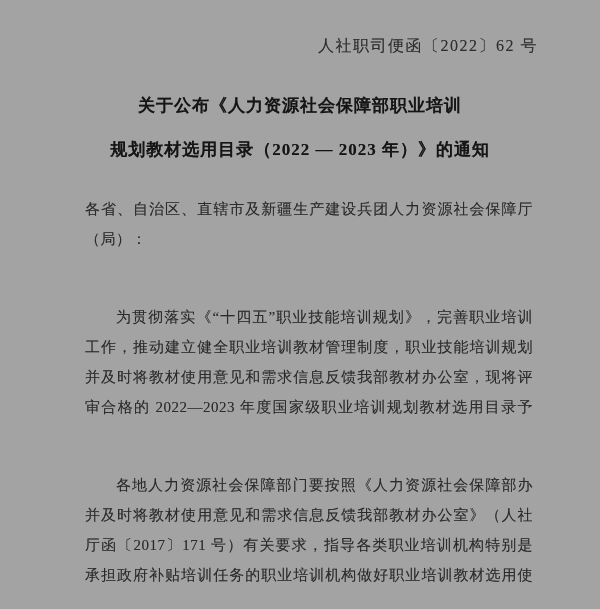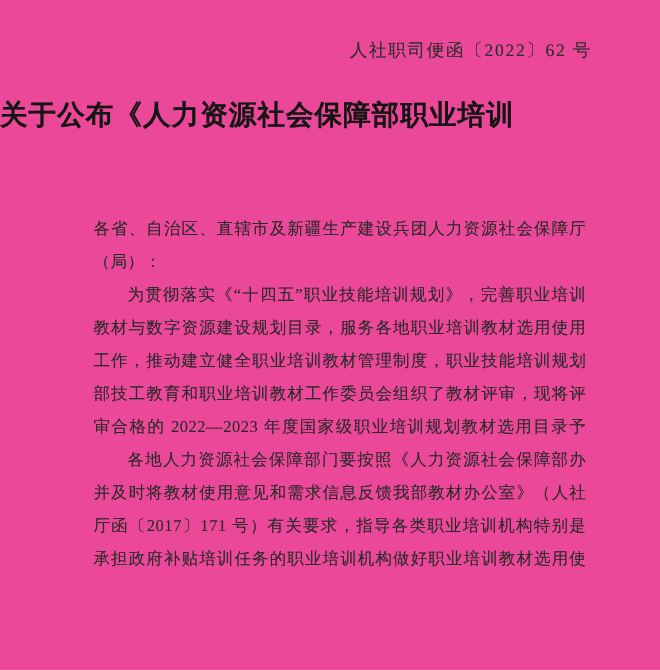--- a/index.html
+++ b/index.html
@@ -4,42 +4,42 @@
 <style>
   html, body {
     margin: 0;
     padding: 0;
     background: #ffffff;
   }
   .sheet {
     position: relative;
     width: 600px;
     height: 609px;
-    background: #ec4899;
+    background: #a3a3a3;
     font-family: "Liberation Serif", "DejaVu Serif", serif;
     color: #2b2b2b;
     overflow: hidden;
   }
   .doc-number {
     position: absolute;
     top: 36px;
     right: 62px;
     font-size: 16px;
     letter-spacing: 1.5px;
     color: #2f2f2f;
     text-shadow: 0 0 0.5px rgba(40,40,40,0.45);
     white-space: nowrap;
   }
   .title-block {
     position: absolute;
     top: 84px;
     left: 0;
     right: 0;
-    text-align: left;
-    font-size: 25px;
+    text-align: center;
+    font-size: 17px;
     font-weight: 700;
     line-height: 44px;
     color: #151515;
     letter-spacing: 1px;
     text-shadow: 0 0 0.6px rgba(20,20,20,0.5);
   }
   .body-block {
     position: absolute;
     top: 194px;
     left: 85px;
@@ -54,40 +54,41 @@
     text-align: justify;
     text-align-last: justify;
     white-space: nowrap;
   }
   .body-line.short {
     text-align: left;
     text-align-last: left;
   }
   .body-line.indent {
     padding-left: 31px;
+    margin-top: 48px;
   }
 </style>
 </head>
 <body>
 
 <div class="sheet">
 
   <div class="doc-number">人社职司便函〔2022〕62 号</div>
 
   <div class="title-block">
     <div>关于公布《人力资源社会保障部职业培训</div>
+    <div>规划教材选用目录（2022 — 2023 年）》的通知</div>
   </div>
 
   <div class="body-block">
     <div class="body-line">各省、自治区、直辖市及新疆生产建设兵团人力资源社会保障厅</div>
     <div class="body-line short">（局）：</div>
     <div class="body-line indent">为贯彻落实《“十四五”职业技能培训规划》，完善职业培训</div>
-    <div class="body-line">教材与数字资源建设规划目录，服务各地职业培训教材选用使用</div>
     <div class="body-line">工作，推动建立健全职业培训教材管理制度，职业技能培训规划</div>
-    <div class="body-line">部技工教育和职业培训教材工作委员会组织了教材评审，现将评</div>
+    <div class="body-line">并及时将教材使用意见和需求信息反馈我部教材办公室，现将评</div>
     <div class="body-line">审合格的 2022—2023 年度国家级职业培训规划教材选用目录予</div>
     <div class="body-line indent">各地人力资源社会保障部门要按照《人力资源社会保障部办</div>
     <div class="body-line">并及时将教材使用意见和需求信息反馈我部教材办公室》（人社</div>
     <div class="body-line">厅函〔2017〕171 号）有关要求，指导各类职业培训机构特别是</div>
     <div class="body-line">承担政府补贴培训任务的职业培训机构做好职业培训教材选用使</div>
   </div>
 
 </div>
 
 </body></html>

